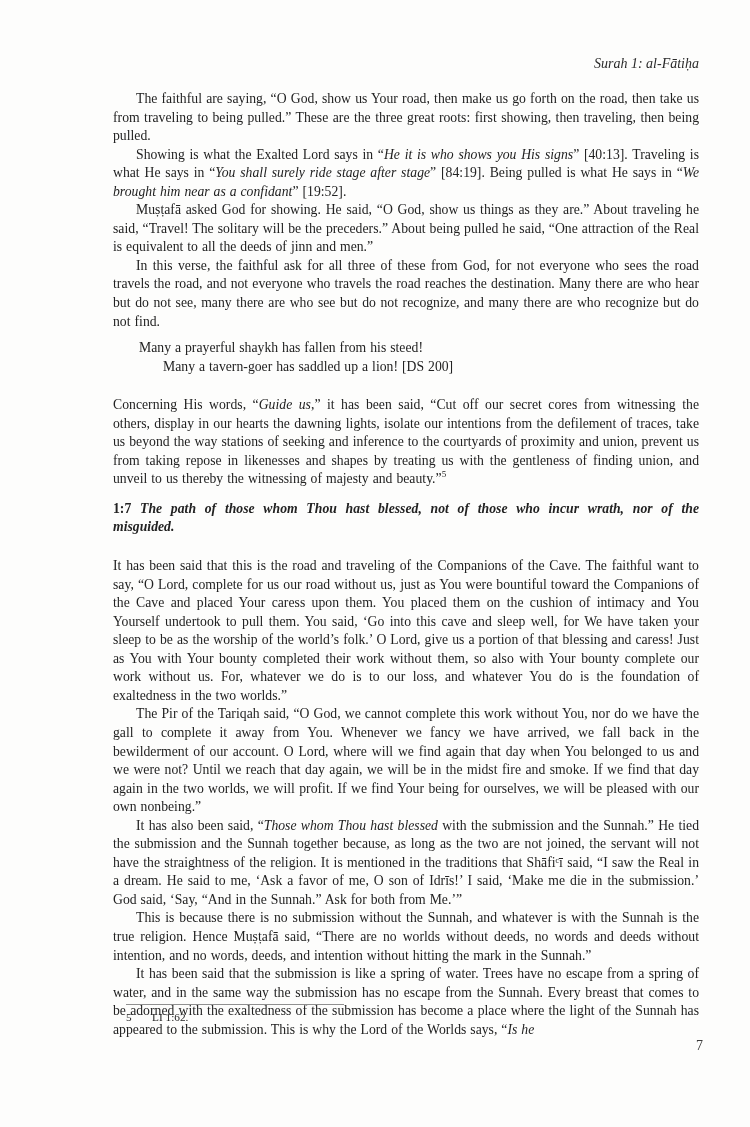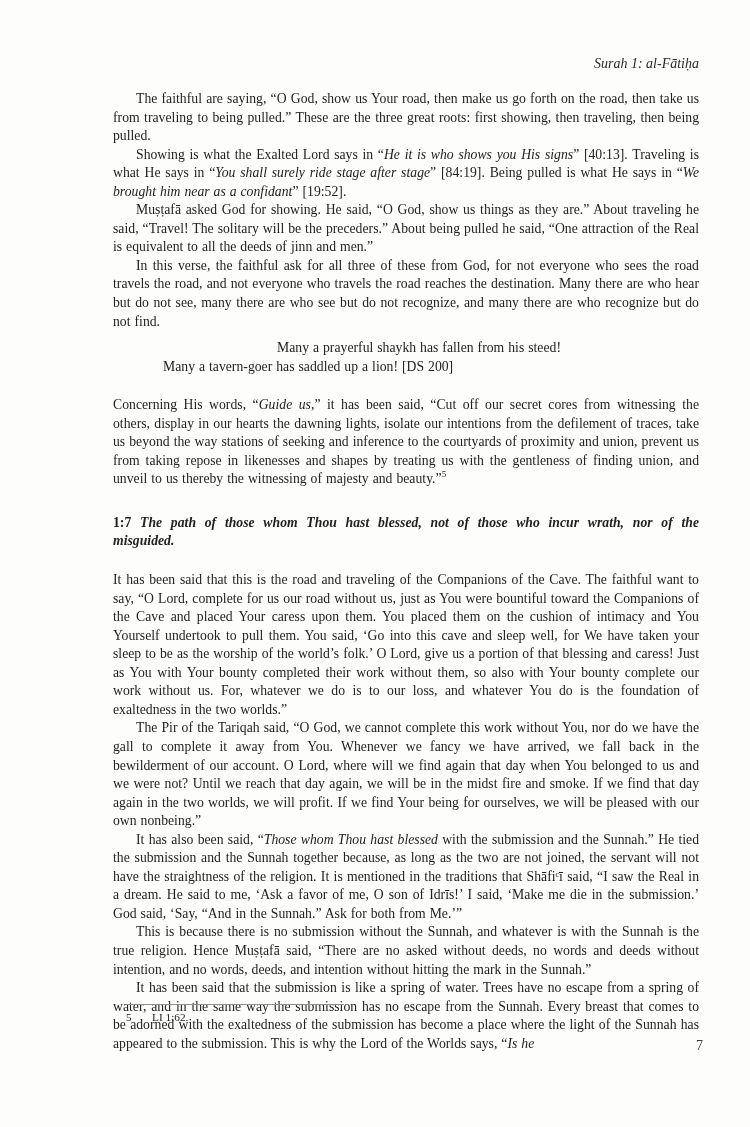--- a/index.html
+++ b/index.html
@@ -38,29 +38,29 @@
     margin:0;
     font-size:13.7px;
     line-height:18.55px;
     text-align:justify;
     letter-spacing:0.02px;
     word-spacing:0.5px;
   }
   p.indent{text-indent:23px;}
   p.flush{margin-top:20px;}
   p.heading{
-    margin-top:25px;
+    margin-top:11px;
     margin-bottom:9px;
     font-weight:bold;
     word-spacing:2.5px;
   }
   p.verse1{
     margin-top:8px;
     margin-left:26px;
-    text-align:center;
+    text-align:left;
   }
   p.verse2{
     margin-left:50px;
     margin-bottom:10px;
     text-align:left;
   }
   .run-normal{font-style:normal;}
   .run-italic{font-style:italic;}
   .run-bold{font-weight:bold;font-style:normal;}
   .run-bold-italic{font-weight:bold;font-style:italic;}
@@ -107,21 +107,21 @@
       <p class="para indent"><span class="run-normal">Showing is what the Exalted Lord says in “</span><span class="run-italic">He it is who shows you His signs</span><span class="run-normal">” [40:13].  Traveling is what He says in “</span><span class="run-italic">You shall surely ride stage after stage</span><span class="run-normal">” [84:19].  Being pulled is what He says in “</span><span class="run-italic">We brought him near as a confidant</span><span class="run-normal">” [19:52].</span></p>
       <p class="para indent"><span class="run-normal">Muṣṭafā asked God for showing.  He said, “O God, show us things as they are.”  About traveling he said, “Travel!  The solitary will be the preceders.”  About being pulled he said, “One attraction of the Real is equivalent to all the deeds of jinn and men.”</span></p>
       <p class="para indent"><span class="run-normal">In this verse, the faithful ask for all three of these from God, for not everyone who sees the road travels the road, and not everyone who travels the road reaches the destination.  Many there are who hear but do not see, many there are who see but do not recognize, and many there are who recognize but do not find.</span></p>
       <p class="para verse1"><span class="run-normal">Many a prayerful shaykh has fallen from his steed!</span></p>
       <p class="para verse2"><span class="run-normal">Many a tavern-goer has saddled up a lion!  [DS 200]</span></p>
       <p class="para flush"><span class="run-normal">Concerning His words, “</span><span class="run-italic">Guide us</span><span class="run-normal">,” it has been said, “Cut off our secret cores from witnessing the others, display in our hearts the dawning lights, isolate our intentions from the defilement of traces, take us beyond the way stations of seeking and inference to the courtyards of proximity and union, prevent us from taking repose in likenesses and shapes by treating us with the gentleness of finding union, and unveil to us thereby the witnessing of majesty and beauty.”</span><span class="run-sup">5</span></p>
       <p class="para heading"><span class="run-bold">1:7</span><span class="run-normal">  </span><span class="run-bold-italic">The path of those whom Thou hast blessed, not of those who incur wrath, nor of the misguided.</span></p>
       <p class="para flush"><span class="run-normal">It has been said that this is the road and traveling of the Companions of the Cave.  The faithful want to say, “O Lord, complete for us our road without us, just as You were bountiful toward the Companions of the Cave and placed Your caress upon them.  You placed them on the cushion of intimacy and You Yourself undertook to pull them.  You said, ‘Go into this cave and sleep well, for We have taken your sleep to be as the worship of the world’s folk.’  O Lord, give us a portion of that blessing and caress!  Just as You with Your bounty completed their work without them, so also with Your bounty complete our work without us.  For, whatever we do is to our loss, and whatever You do is the foundation of exaltedness in the two worlds.”</span></p>
       <p class="para indent"><span class="run-normal">The Pir of the Tariqah said, “O God, we cannot complete this work without You, nor do we have the gall to complete it away from You.  Whenever we fancy we have arrived, we fall back in the bewilderment of our account.  O Lord, where will we find again that day when You belonged to us and we were not?  Until we reach that day again, we will be in the midst fire and smoke.  If we find that day again in the two worlds, we will profit.  If we find Your being for ourselves, we will be pleased with our own nonbeing.”</span></p>
       <p class="para indent"><span class="run-normal">It has also been said, “</span><span class="run-italic">Those whom Thou hast blessed</span><span class="run-normal"> with the submission and the Sunnah.” He tied the submission and the Sunnah together because, as long as the two are not joined, the servant will not have the straightness of the religion. It is mentioned in the traditions that Shāfiᶜī said, “I saw the Real in a dream.  He said to me, ‘Ask a favor of me, O son of Idrīs!’ I said, ‘Make me die in the submission.’  God said, ‘Say, “And in the Sunnah.”  Ask for both from Me.’”</span></p>
-      <p class="para indent"><span class="run-normal">This is because there is no submission without the Sunnah, and whatever is with the Sunnah is the true religion.  Hence Muṣṭafā said, “There are no asked without deeds, no words and deeds without intention, and no words, deeds, and intention without hitting the mark in the Sunnah.”</span></p>
+      <p class="para indent"><span class="run-normal">This is because there is no submission without the Sunnah, and whatever is with the Sunnah is the true religion.  Hence Muṣṭafā said, “There are no worlds without deeds, no words and deeds without intention, and no words, deeds, and intention without hitting the mark in the Sunnah.”</span></p>
       <p class="para indent"><span class="run-normal">It has been said that the submission is like a spring of water.  Trees have no escape from a spring of water, and in the same way the submission has no escape from the Sunnah.  Every breast that comes to be adorned with the exaltedness of the submission has become a place where the light of the Sunnah has appeared to the submission.  This is why the Lord of the Worlds says, “</span><span class="run-italic">Is he</span></p>
     </main>
 
   <div class="footnote-area">
     <div class="footnote-rule"></div>
     <div class="footnote">
       <span class="fn-num">5</span><span class="fn-text">LI 1:62.</span>
     </div>
   </div>
 

